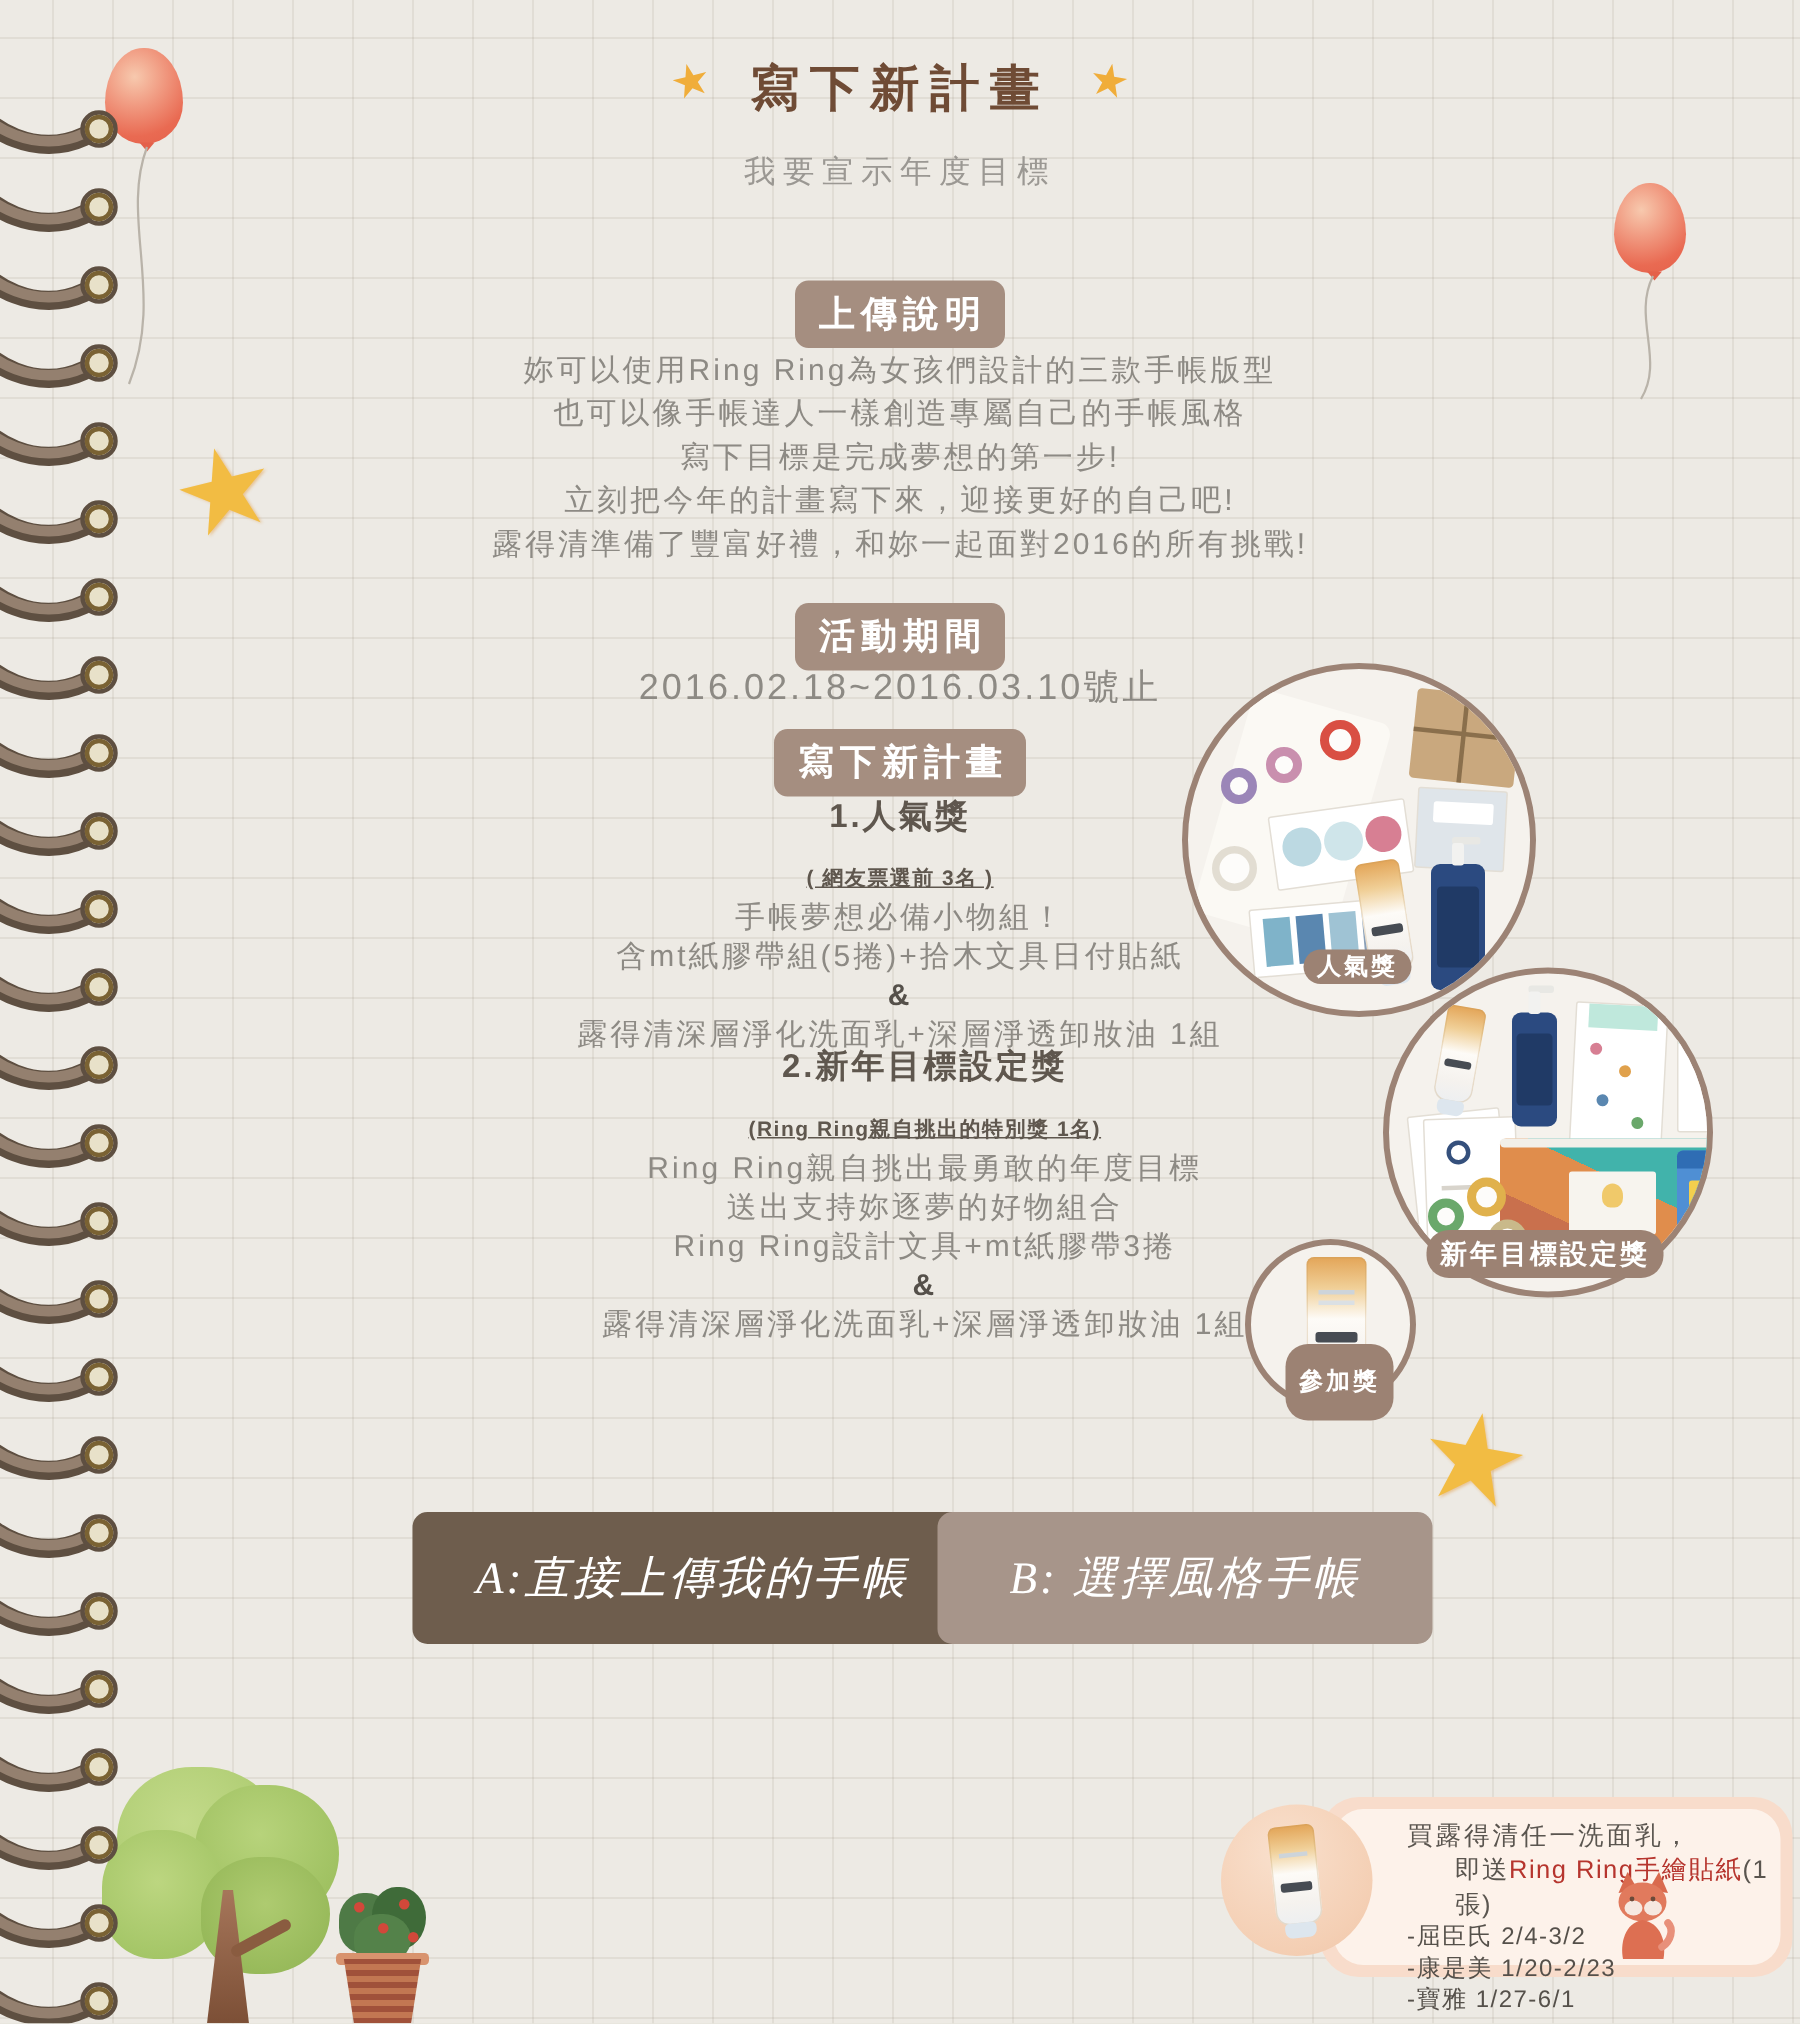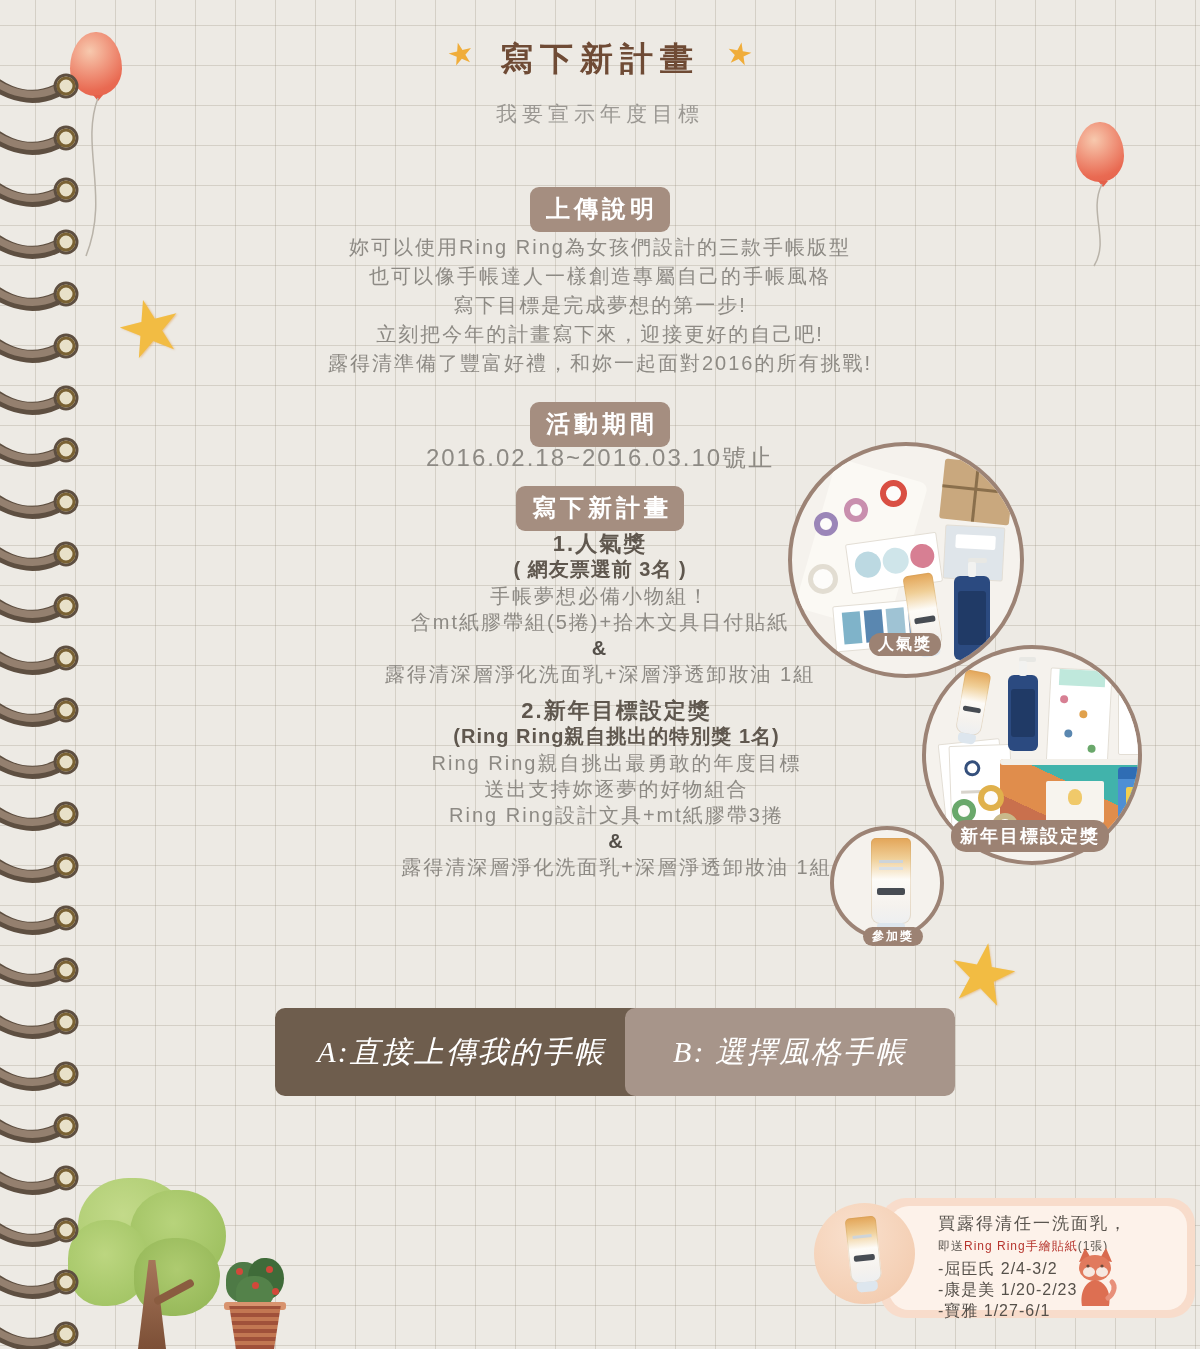--- a/index.html
+++ b/index.html
@@ -25,21 +25,21 @@
     letter-spacing:4px; padding:6px 12px 7px 16px; border-radius:9px; white-space:nowrap;
   }
   .page-title { font-size:33px; font-weight:bold; color:#6f4b35; letter-spacing:7px; }
   .title-star { display:inline-block; font-size:30px; color:#f0ad3a; vertical-align:6px; }
   .title-star.l { transform:rotate(-14deg); margin-right:26px; }
   .title-star.r { transform:rotate(10deg); margin-left:26px; }
   .subtitle { font-size:21px; color:#9b9893; letter-spacing:5px; }
   .body-line { font-size:20px; color:#8d8a84; letter-spacing:2px; line-height:29px; }
   .date-line { font-size:24px; color:#8d8a84; letter-spacing:2px; }
   .prize-title { font-size:22px; font-weight:bold; color:#5f574e; letter-spacing:2px; line-height:26px; }
-  .prize-quota { font-size:20px; font-weight:bold; color:#5f574e; letter-spacing:1px; line-height:20px; margin-top:2px; }
+  .prize-quota { font-size:14px; font-weight:bold; color:#5f574e; letter-spacing:1px; line-height:20px; margin-top:18px;text-decoration:underline; }
   .prize-lines { margin-top:4px; }
   .prize-line { font-size:20px; color:#8d8a84; letter-spacing:2px; line-height:26px; }
   .prize-line.amp { color:#55504a; font-weight:bold; }
   
   .btn {
     position:absolute; top:1008px; height:88px; z-index:7;
     border:none; border-radius:10px; color:#fff; cursor:pointer;
     font-family:"Liberation Serif", serif; font-style:italic;
     font-size:30px; letter-spacing:2px;
     display:flex; align-items:center; justify-content:center;
@@ -54,39 +54,39 @@
   .c1 { left:788px; top:442px; width:236px; height:236px; }
   .c2 { left:922px; top:645px; width:220px; height:220px; }
   .c3 { left:830px; top:826px; width:114px; height:114px; }
   .badge {
     position:absolute; z-index:6; transform:translateX(-50%);
     background:#9c8273; color:#fff; font-weight:bold;
     border-radius:15px; white-space:nowrap; text-align:center;
   }
   .badge1 { left:905px; top:633px; font-size:16px; letter-spacing:2px; padding:1px 9px; }
   .badge2 { left:1030px; top:820px; font-size:18px; letter-spacing:2px; padding:4px 9px; }
-  .badge3 { left:893px; top:927px; font-size:12px; letter-spacing:2px; padding:1px 9px; }
+  .badge3 { left:893px; top:896px; font-size:16px; letter-spacing:2px; padding:15px 9px; }
   .pc-item { position:absolute; }
   .tube { border-radius:5px 5px 9px 9px; background:linear-gradient(180deg,#e3a558 0%,#f0cf97 24%,#fdfbf7 48%,#f5f2ee 78%,#edeff1 100%); box-shadow:inset 0 0 0 1px rgba(190,150,90,.25); }
   .tube .band { position:absolute; left:15%; width:70%; height:8%; background:#474c53; border-radius:2px; }
   .tube .cap { position:absolute; left:15%; bottom:-9px; width:70%; height:10px; background:#dde6ee; border-radius:3px 3px 5px 5px; }
   .bottle { background:#2b4a80; border-radius:6px; }
   .bottle .lbl { position:absolute; left:10%; top:18%; width:80%; height:64%; background:#203a66; border-radius:3px; }
   .bottle .pump { position:absolute; left:38%; top:-14px; width:24%; height:15px; background:#f2f2f0; border-radius:2px; }
   .bottle .spout { position:absolute; left:38%; top:-18px; width:55%; height:5px; background:#e8e8e4; border-radius:2px; }
   .roll { border-radius:50%; background:#fdfcfa; }
   .whitecard { background:#ffffff; border:1px solid #e3ded5; border-radius:2px; }
   
   .promo-outer { position:absolute; left:880px; top:1198px; width:315px; height:120px; background:#f8dccb; border-radius:26px; z-index:5; }
   .promo-inner { position:absolute; left:889px; top:1206px; width:298px; height:104px; background:#fdf2ea; border-radius:20px; z-index:5; }
   .promo-circle { position:absolute; left:814px; top:1203px; width:101px; height:101px; border-radius:50%;
     background:radial-gradient(circle at 40% 32%, #f9e0cd 0%, #f4cfb4 70%, #f0c5a8 100%); z-index:6; }
   .promo-text { position:absolute; left:938px; top:1212px; width:245px; z-index:7; text-align:left; }
   .promo-l1 { font-size:17px; color:#5a554f; letter-spacing:2px; line-height:23px; }
-  .promo-l2 { font-size:12px; color:#5a554f; letter-spacing:1px; line-height:23px; }
+  .promo-l2 { font-size:17px; color:#5a554f; letter-spacing:1px; line-height:23px;margin-left:32px; }
   .promo-red { color:#b6352e; }
   .promo-store { font-size:16px; color:#55504a; letter-spacing:1px; line-height:21px; }
   
   .balloon { position:absolute; z-index:3;
     background:radial-gradient(circle at 38% 30%, #f7c9ae 0%, #f0967d 38%, #e96a52 72%, #e4604a 100%);
     border-radius:50% 50% 50% 50% / 58% 58% 44% 44%; }
   .balloon:after { content:""; position:absolute; left:45%; bottom:-5px; border-left:5px solid transparent;
     border-right:5px solid transparent; border-top:6px solid #e4604a; }
   .string { position:absolute; z-index:3; }
   .star { position:absolute; color:#f2bc43; z-index:3; text-shadow:1px 1px 2px rgba(225,150,60,.45); line-height:1; }

